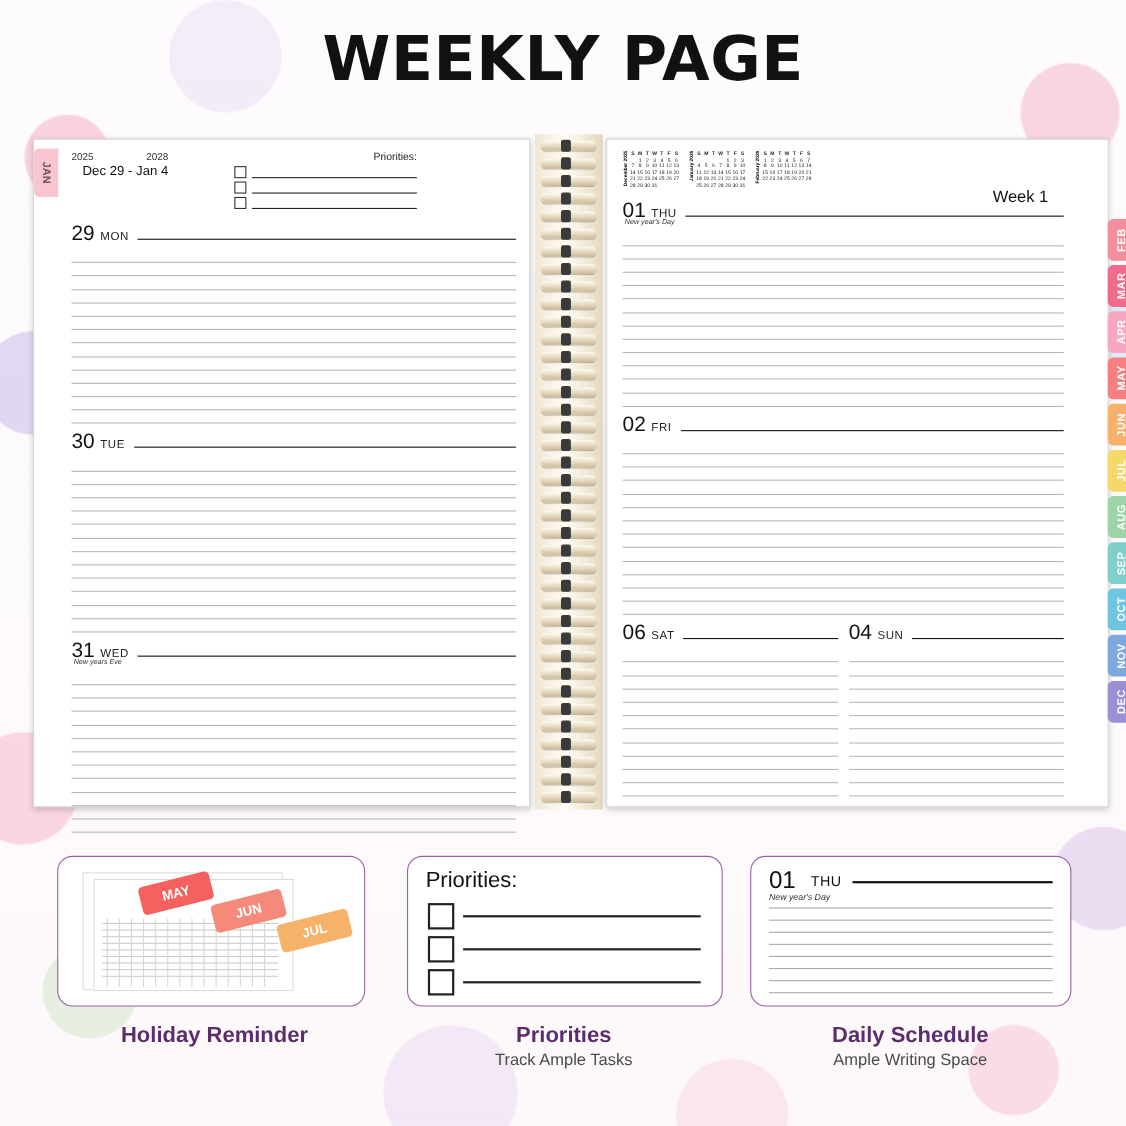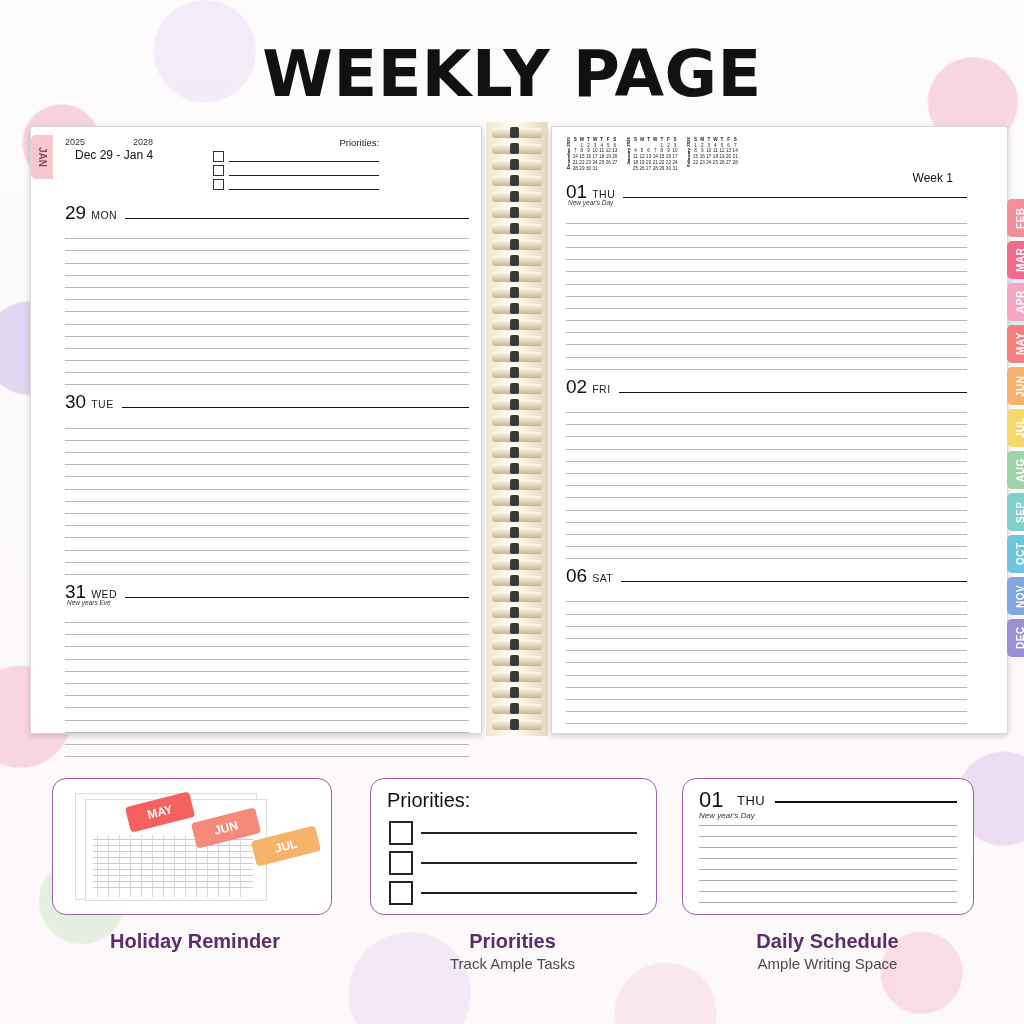--- a/index.html
+++ b/index.html
@@ -22,23 +22,22 @@
       radial-gradient(circle at 98% 78%, rgba(214,186,230,.45) 0 46px, rgba(0,0,0,0) 48px),
       radial-gradient(circle at 90% 95%, rgba(244,176,200,.4) 0 40px, rgba(0,0,0,0) 42px),
       radial-gradient(circle at 40% 97%, rgba(226,200,236,.35) 0 60px, rgba(0,0,0,0) 62px),
       radial-gradient(circle at 65% 99%, rgba(244,190,205,.3) 0 50px, rgba(0,0,0,0) 52px),
       radial-gradient(circle at 20% 5%, rgba(226,206,238,.35) 0 50px, rgba(0,0,0,0) 52px),
       linear-gradient(#fdfbfd,#fdf9fb);
   }
   
   .title{
     position:absolute;top:22px;left:0;width:100%;text-align:center;
-    font-size:64px;font-weight:bold;letter-spacing:.5px;color:#111;
+    font-size:56px;font-weight:bold;letter-spacing:.5px;color:#111;
     font-family:"DejaVu Sans", sans-serif;
-    margin-top:15px;
   }
   
   .planner{
     position:absolute;left:16px;top:126px;width:992px;height:620px;
   }
   .page{
     position:absolute;top:0;background:#fff;border:1px solid #d8d8d8;
     box-shadow:0 2px 6px rgba(0,0,0,.18);
   }
   .left-page{left:14px;width:450px;height:606px;border-radius:2px 0 0 2px;}
@@ -76,21 +75,21 @@
 
   .day-block{margin-top:6px;}
   .day-head{display:flex;align-items:baseline;position:relative;}
   .day-num{font-size:19px;color:#111;font-weight:500;}
   .day-name{font-size:10.5px;color:#222;margin-left:5px;letter-spacing:.5px;}
   .hol{font-size:6.5px;color:#333;font-style:italic;position:absolute;top:18px;left:2px;}
   .head-rule{flex:1;border-bottom:1.3px solid #111;margin-left:8px;margin-bottom:4px;}
   .lines{margin-top:3px;}
   .ln{border-bottom:.8px solid #b8b8b8;height:11.2px;}
 
-  .wknum{position:absolute;right:14px;top:34px;font-size:12px;color:#111;}
+  .wknum{position:absolute;right:14px;top:34px;font-size:15px;color:#111;}
 
   
   .minis{display:flex;gap:8px;}
   .mini{font-size:4.6px;color:#222;line-height:1.25;}
   .mini table{border-collapse:collapse;}
   .mini td{width:6.6px;text-align:center;padding:0;}
   .mini td.h{font-weight:bold;}
   .vert-m{writing-mode:vertical-rl;transform:rotate(180deg);font-size:4.4px;font-weight:bold;}
   .mini-wrap{display:flex;align-items:flex-start;gap:1px;}
 
@@ -521,20 +520,40 @@
               <div class="ln"></div>
               <div class="ln"></div>
               <div class="ln"></div>
               <div class="ln"></div>
               <div class="ln"></div>
               <div class="ln"></div>
               <div class="ln"></div>
               <div class="ln"></div>
             </div>
         </div>
+        <div>
+          <div class="day-head">
+            <span class="day-num">04</span>
+            <span class="day-name">SUN</span>
+            <span class="head-rule"></span>
+          </div>
+          <div class="lines" id="sun-lines">
+              <div class="ln"></div>
+              <div class="ln"></div>
+              <div class="ln"></div>
+              <div class="ln"></div>
+              <div class="ln"></div>
+              <div class="ln"></div>
+              <div class="ln"></div>
+              <div class="ln"></div>
+              <div class="ln"></div>
+              <div class="ln"></div>
+              <div class="ln"></div>
+            </div>
+        </div>
       </div>
     </div>
     <div id="month-tabs">
         <div class="tab" style="background: rgb(242, 143, 154); top: 72px; right: -26px;">FEB</div>
         <div class="tab" style="background: rgb(240, 107, 140); top: 114px; right: -26px;">MAR</div>
         <div class="tab" style="background: rgb(247, 168, 192); top: 156px; right: -26px;">APR</div>
         <div class="tab" style="background: rgb(245, 128, 127); top: 198px; right: -26px;">MAY</div>
         <div class="tab" style="background: rgb(246, 178, 107); top: 240px; right: -26px;">JUN</div>
         <div class="tab" style="background: rgb(245, 216, 107); top: 282px; right: -26px;">JUL</div>
         <div class="tab" style="background: rgb(158, 212, 168); top: 324px; right: -26px;">AUG</div>

